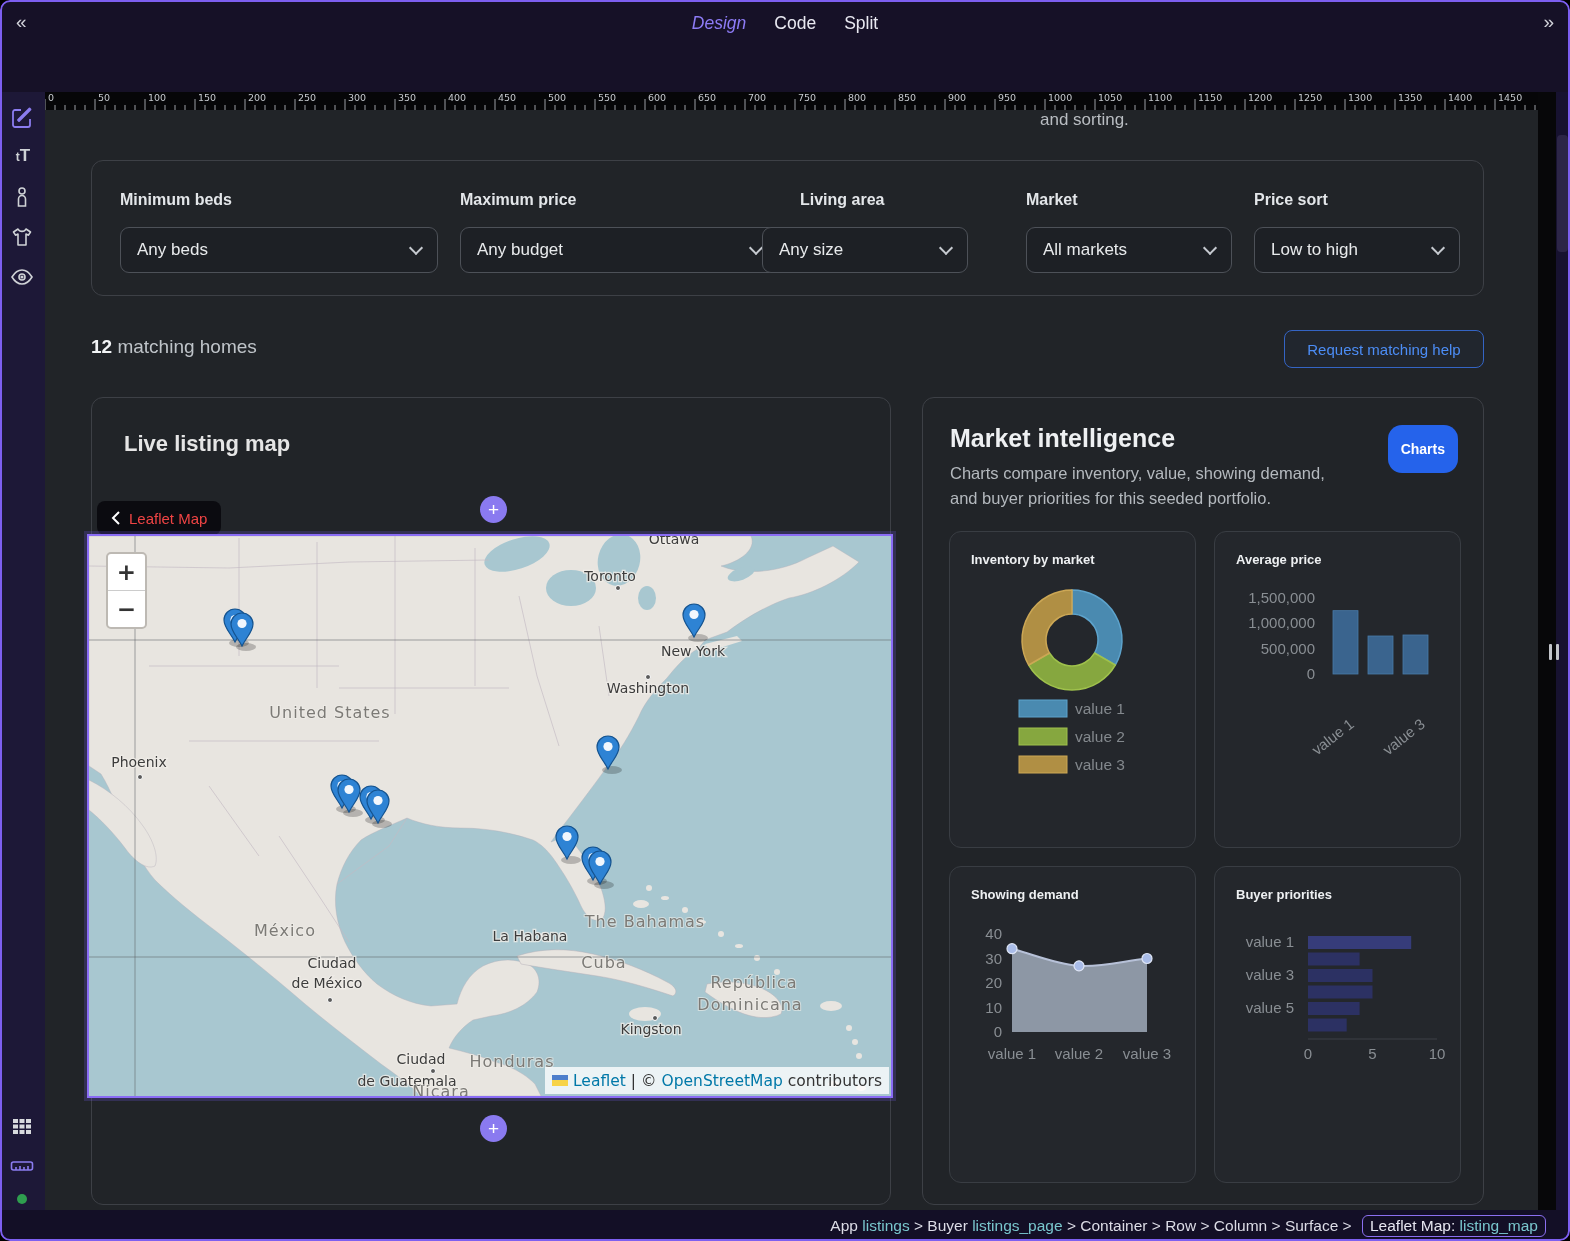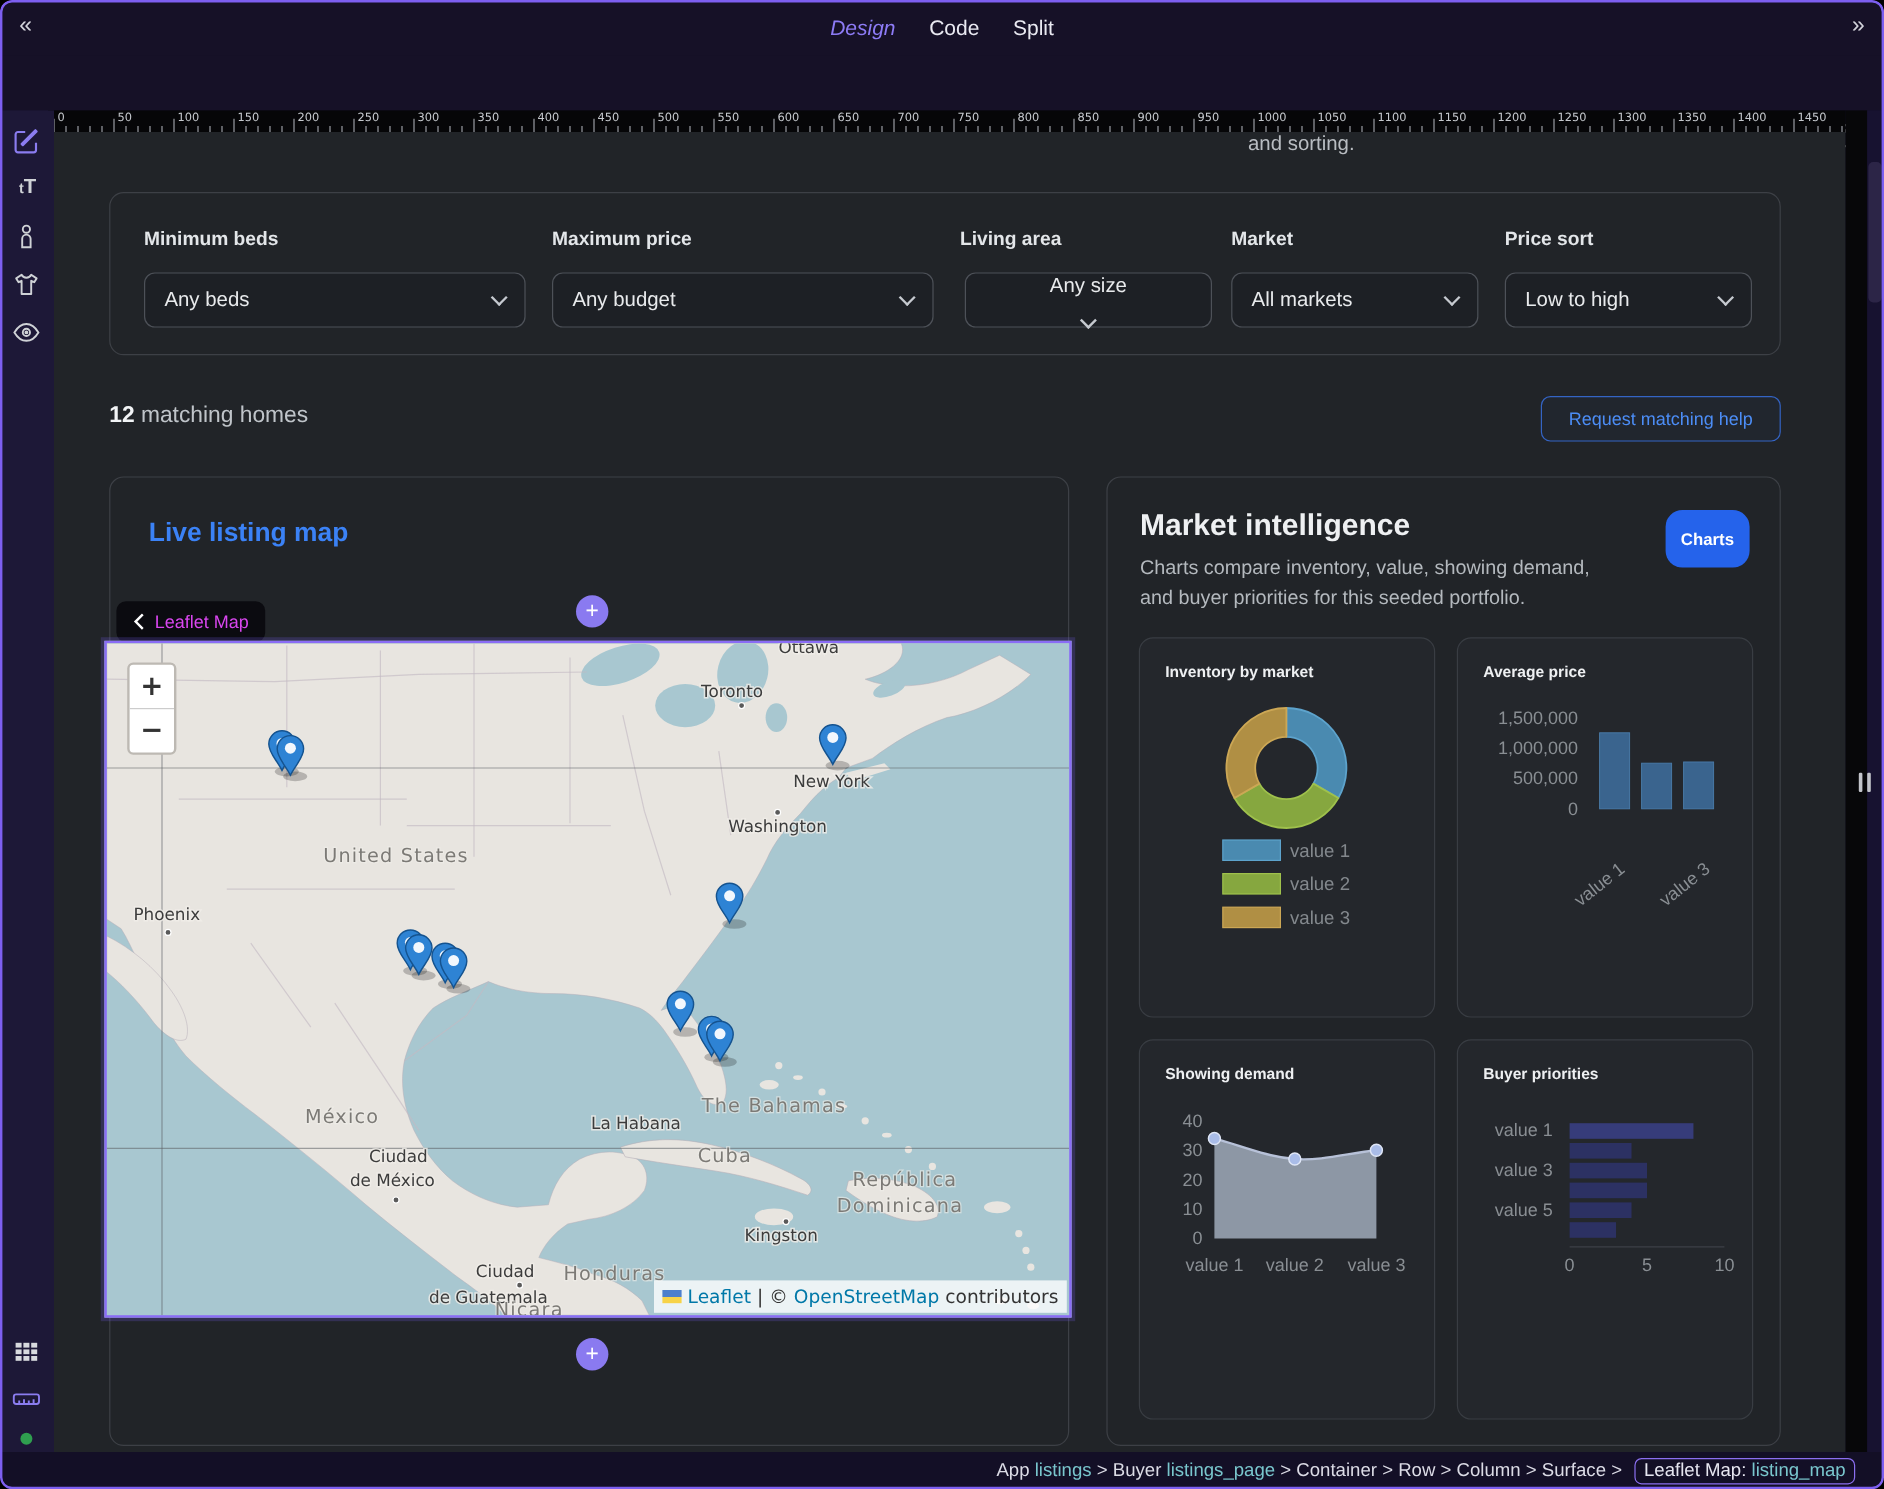--- a/index.html
+++ b/index.html
@@ -28,23 +28,23 @@
   .canvas{left:45px;top:110px;width:1493px;height:1100px;background:#212428;overflow:hidden;}
   .bigclip{font-size:46px;font-weight:700;color:#d5d8db;letter-spacing:.5px;white-space:nowrap;}
   .trailtxt{font-size:17px;color:#b9bdc2;}
   .card{border:1px solid #3d4046;border-radius:12px;background:transparent;}
   .flabel{font-size:16px;font-weight:600;color:#e3e6e9;}
   .select{height:44px;border:1px solid #4d5158;border-radius:9px;background:#1d2025;display:flex;align-items:center;justify-content:space-between;padding:0 16px;color:#e8eaec;font-size:17px;cursor:pointer;}
   .chev{width:8px;height:8px;border-right:2px solid #c6cad0;border-bottom:2px solid #c6cad0;transform:rotate(45deg);margin-top:-5px;}
   .count-b{font-size:19px;font-weight:700;color:#f2f4f6;}
   .count-t{font-size:19px;color:#bfc4c9;}
   .helpbtn{width:198px;height:36px;border:1px solid #3464c4;border-radius:8px;color:#4c8df6;font-size:15px;display:flex;align-items:center;justify-content:center;background:rgba(40,80,180,.05);cursor:pointer;}
-  .cardtitle{font-size:22px;font-weight:700;color:#3b82f6;}
+  .cardtitle{font-size:22px;font-weight:700;color:#e5e5e5;}
   .cardsub{font-size:16px;color:#b4b9be;}
-  .seltag{height:34px;background:#0b0b10;border-radius:8px;display:flex;align-items:center;gap:9px;padding:0 14px;color:#d946ef;font-size:15px;}
+  .seltag{height:34px;background:#0b0b10;border-radius:8px;display:flex;align-items:center;gap:9px;padding:0 14px;color:#ef4444;font-size:15px;}
   .plusbtn{width:27px;height:27px;border-radius:50%;background:#8a7af0;color:#fff;font-size:19px;display:flex;align-items:center;justify-content:center;cursor:pointer;line-height:1;}
   .mapbox{border:2px solid #8a6cf5;box-shadow:0 0 0 3px rgba(120,90,240,.22);overflow:hidden;background:#a8c7d0;}
   .leaflet-ctl{left:17px;top:16px;width:37px;background:#fff;border:2px solid #bdb9b3;border-radius:5px;overflow:hidden;}
   .lbtn{width:37px;height:36px;display:flex;align-items:center;justify-content:center;font-size:23px;font-weight:700;color:#333;cursor:pointer;font-family:"DejaVu Sans",sans-serif;}
   .lbtn+.lbtn{border-top:1px solid #ccc;}
   .attrib{right:2px;bottom:2px;height:27px;background:rgba(255,255,255,.78);display:flex;align-items:center;gap:5px;padding:0 7px;font-size:15.5px;color:#333;font-family:"DejaVu Sans",sans-serif;}
   .attrib .lnk{color:#0078a8;cursor:pointer;}
   .uaflag{width:16px;height:11px;display:inline-block;background:linear-gradient(#4d7fcc 0 50%,#f7d348 50% 100%);}
   .mi-title{font-size:25px;font-weight:700;color:#eef0f2;text-align:center;}
   .badge{background:#2563eb;color:#fff;font-size:14px;font-weight:700;border-radius:14px;padding:16px 13px;}
@@ -436,21 +436,21 @@
       <div class="abs select" style="left:28px;top:66px;width:284px;">
           <span>Any beds</span>
           <span class="chev"></span>
         </div>
       <div class="abs flabel" style="left:368px;top:30px;">Maximum price</div>
       <div class="abs select" style="left:368px;top:66px;width:284px;">
           <span>Any budget</span>
           <span class="chev"></span>
         </div>
       <div class="abs flabel" style="left:708px;top:30px;">Living area</div>
-      <div class="abs select" style="left:712px;top:66px;width:172px;flex-direction:column;">
+      <div class="abs select" style="left:670px;top:66px;width:172px;">
           <span>Any size</span>
           <span class="chev"></span>
         </div>
       <div class="abs flabel" style="left:934px;top:30px;">Market</div>
       <div class="abs select" style="left:934px;top:66px;width:172px;">
           <span>All markets</span>
           <span class="chev"></span>
         </div>
       <div class="abs flabel" style="left:1162px;top:30px;">Price sort</div>
       <div class="abs select" style="left:1162px;top:66px;width:172px;">

